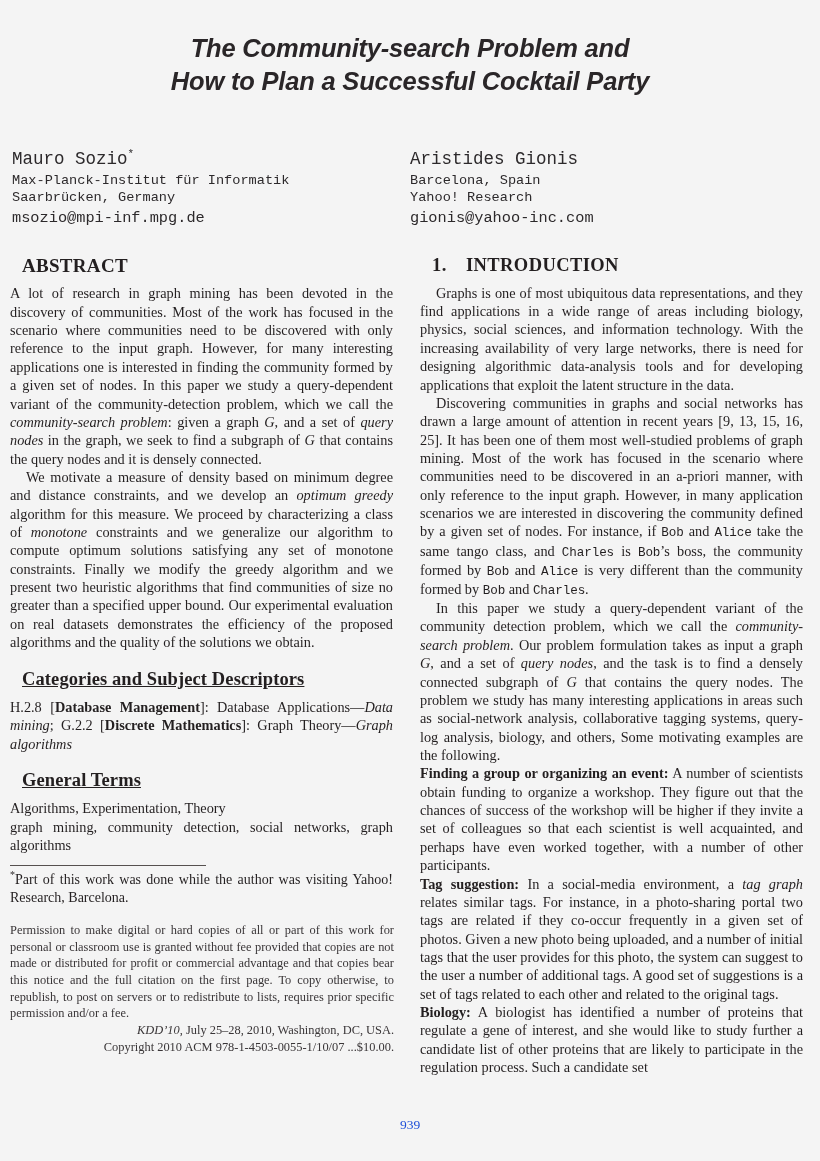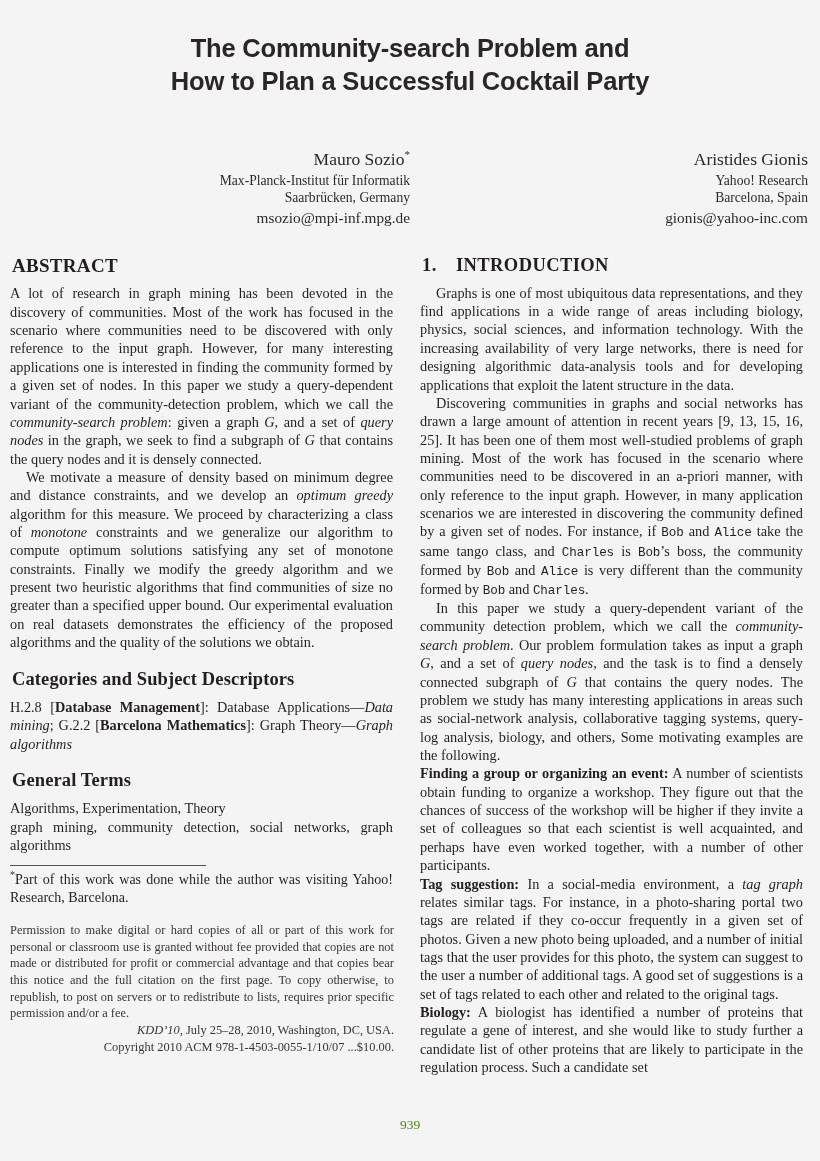--- a/index.html
+++ b/index.html
@@ -15,42 +15,43 @@
     color: #231f20;
     font-family: "Liberation Serif", serif;
     overflow: hidden;
     box-sizing: border-box;
   }
 
   
   .title-block {
     padding-top: 32px;
     text-align: center;
+    font-style: italic;
   }
   .paper-title {
     font-family: "Liberation Sans", sans-serif;
     font-weight: bold;
     font-size: 25.5px;
     line-height: 1.30;
     letter-spacing: -0.2px;
     color: #2a2628;
     margin: 0 70px;
   }
   .paper-title .tline { display: block; }
 
   
   .authors {
     display: flex;
     margin-top: 50px;
     padding: 0 12px;
   }
   .author {
     flex: 1 1 50%;
-    text-align: right;
-    font-family: Liberation Serif, serif;
+    text-align: left;
+    font-family: Liberation Mono, monospace;
     color: #2c292b;
   }
   .author-name {
     font-size: 17.5px;
     line-height: 1.28;
     margin-bottom: 1px;
   }
   .author-name sup {
     font-size: 11px;
     vertical-align: super;
@@ -79,36 +80,36 @@
     box-sizing: border-box;
   }
   .col-left  { padding-left: 2px; }
   .col-right { padding-left: 2px; }
 
   h2.sec {
     font-family: "Liberation Serif", serif;
     font-weight: bold;
     font-size: 18.5px;
     line-height: 1.15;
-    margin: 0 0 8px 2px;
+    margin: 0 0 8px 12px;
     letter-spacing: 0.1px;
   }
   h2.sec.numbered {
     font-size: 18.5px;
     letter-spacing: 0.4px;
   }
   h2.sec .num {
     display: inline-block;
     width: 34px;
   }
   h2.sec.abstract-h {
     font-size: 19px;
     letter-spacing: 0.3px;
   }
-  h2.sec.spaced { margin-top: 17px; }
+  h2.sec.spaced { margin-top: 17px; text-decoration: underline; }
 
   p.body {
     margin: 0;
     font-size: 14.3px;
     line-height: 1.285;
     text-align: justify;
     text-justify: inter-word;
     hyphens: manual;
   }
   p.body + p.body { margin-top: 0; }
@@ -168,21 +169,21 @@
   .copyright p.nj { text-align: right; }
 
   
   .folio {
     position: absolute;
     left: 0;
     right: 0;
     top: 1117px;
     text-align: center;
     font-size: 13.5px;
-    color: #4d7c0f;
+    color: #1d4ed8;
   }
 </style>
 </head>
 <body>
 
 <div class="page">
 
   <div class="title-block">
     <h1 class="paper-title">
       <span class="tline">The Community-search Problem and</span>
@@ -192,38 +193,38 @@
 
   <div class="authors">
     <div class="author">
       <div class="author-name"><span>Mauro Sozio</span><sup>*</sup></div>
       <div class="author-line">Max-Planck-Institut für Informatik</div>
       <div class="author-line">Saarbrücken, Germany</div>
       <div class="author-mail">msozio@mpi-inf.mpg.de</div>
     </div>
     <div class="author">
       <div class="author-name"><span>Aristides Gionis</span><sup></sup></div>
+      <div class="author-line">Barcelona, Spain</div>
       <div class="author-line">Yahoo! Research</div>
-      <div class="author-line">Barcelona, Spain</div>
       <div class="author-mail">gionis@yahoo-inc.com</div>
     </div>
   </div>
 
   <div class="columns">
 
     <div class="col col-left">
 
       <h2 class="sec abstract-h">ABSTRACT</h2>
 
       <p class="body"><span>A lot of research in graph mining has been devoted in the discovery of communities. Most of the work has focused in the scenario where communities need to be discovered with only reference to the input graph. However, for many interesting applications one is interested in finding the community formed by a given set of nodes. In this paper we study a query-dependent variant of the community-detection problem, which we call the </span><span class="it">community-search problem</span><span>: given a graph </span><span class="mathit">G</span><span>, and a set of </span><span class="it">query nodes</span><span> in the graph, we seek to find a subgraph of </span><span class="mathit">G</span><span> that contains the query nodes and it is densely connected.</span></p>
 
       <p class="body indent"><span>We motivate a measure of density based on minimum degree and distance constraints, and we develop an </span><span class="it">optimum greedy</span><span> algorithm for this measure. We proceed by characterizing a class of </span><span class="it">monotone</span><span> constraints and we generalize our algorithm to compute optimum solutions satisfying any set of monotone constraints. Finally we modify the greedy algorithm and we present two heuristic algorithms that find communities of size no greater than a specified upper bound. Our experimental evaluation on real datasets demonstrates the efficiency of the proposed algorithms and the quality of the solutions we obtain.</span></p>
 
       <h2 class="sec spaced">Categories and Subject Descriptors</h2>
-      <p class="meta"><span>H.2.8 [</span><span class="bf">Database Management</span><span>]: Database Applications—</span><span class="it">Data mining</span><span>; G.2.2 [</span><span class="bf">Barcelona Mathematics</span><span>]: Graph Theory—</span><span class="it">Graph algorithms</span></p>
+      <p class="meta"><span>H.2.8 [</span><span class="bf">Database Management</span><span>]: Database Applications—</span><span class="it">Data mining</span><span>; G.2.2 [</span><span class="bf">Discrete Mathematics</span><span>]: Graph Theory—</span><span class="it">Graph algorithms</span></p>
 
       <h2 class="sec spaced">General Terms</h2>
       <p class="meta">Algorithms, Experimentation, Theory</p>
 
       <p class="meta">graph mining, community detection, social networks, graph algorithms</p>
 
       <div class="footnote-rule"></div>
       <p class="footnote"><sup>*</sup><span>Part of this work was done while the author was visiting Yahoo! Research, Barcelona.</span></p>
 
     </div>

